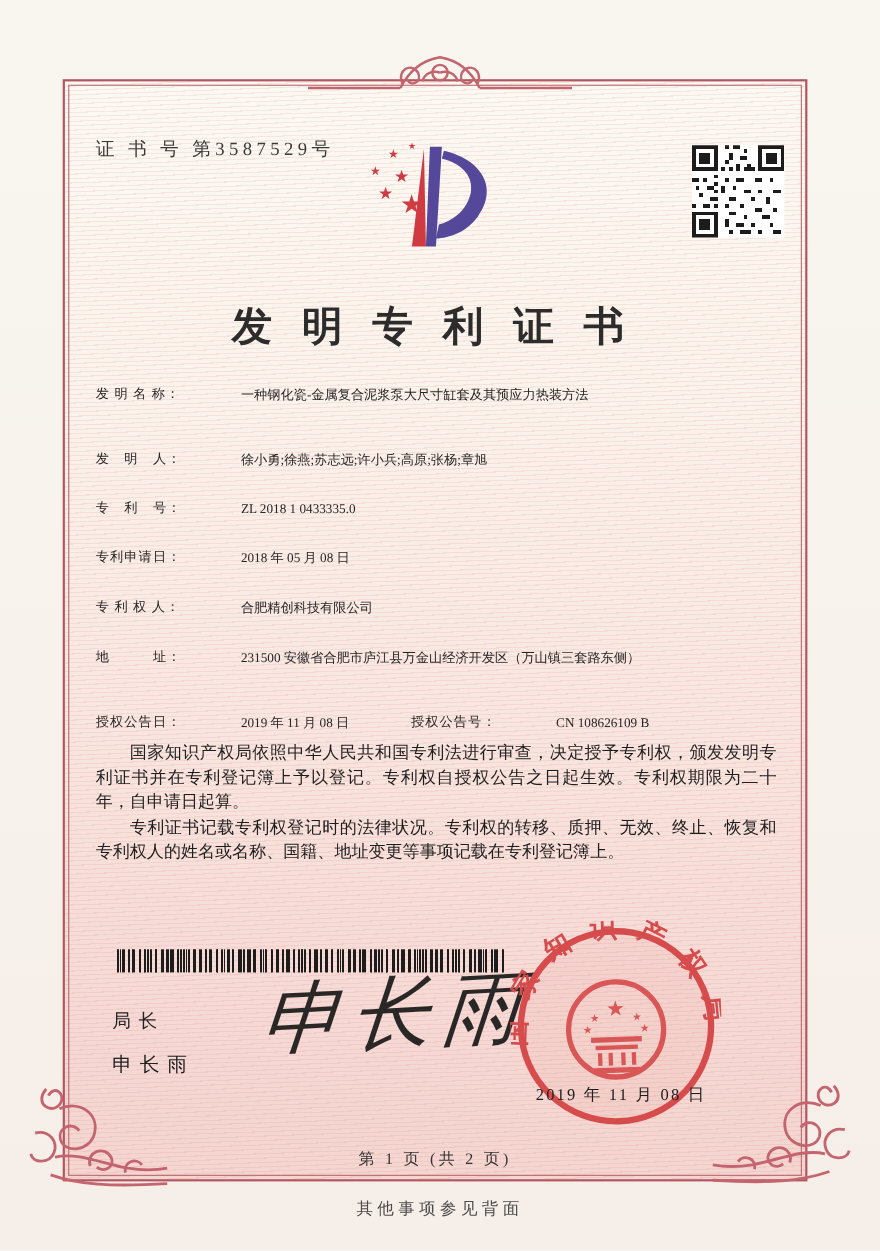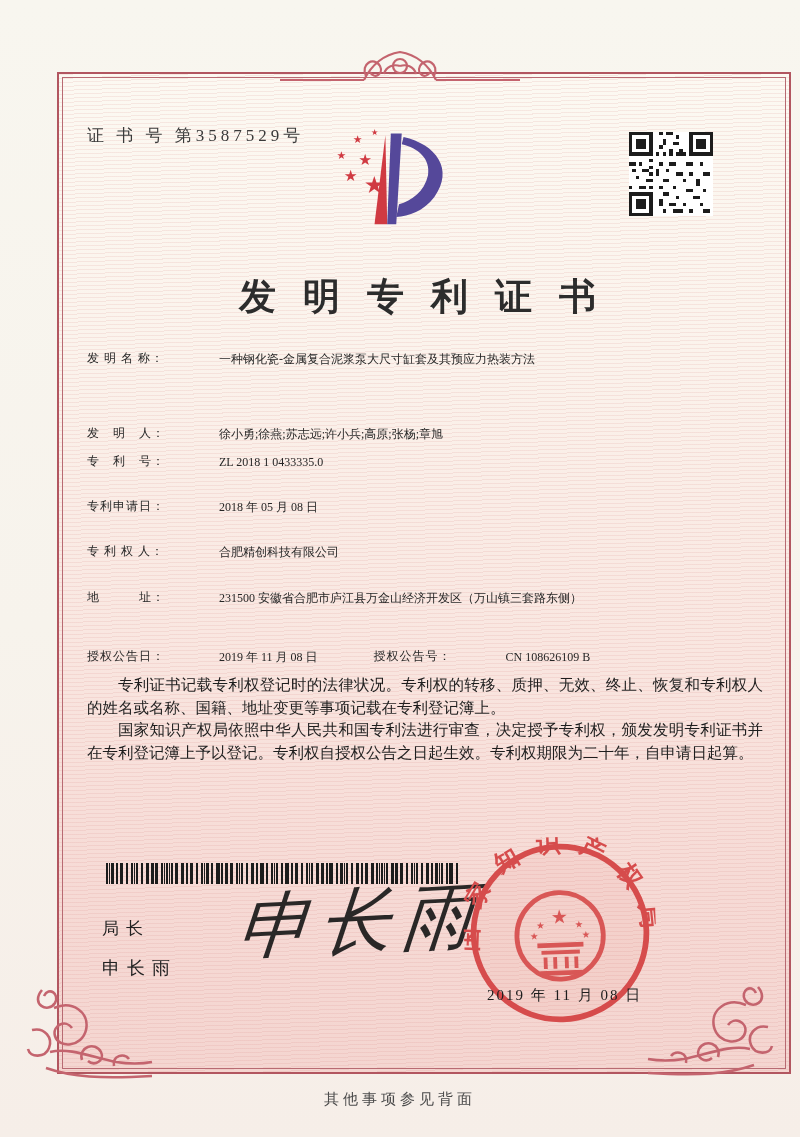--- a/index.html
+++ b/index.html
@@ -2,21 +2,21 @@
 <html><head>
 <meta charset="utf-8">
 <style>
   html,body{margin:0;padding:0;}
   body{
     width:800px;height:1137px;position:relative;overflow:hidden;
     font-family:"Liberation Serif","DejaVu Serif",serif;
     background:linear-gradient(180deg,#f8f6ef 0%,#f7f3ec 55%,#f6eee8 100%);
   }
   .frame{
-    position:absolute;left:57px;top:72px;width:734px;height:1002px;
+    position:absolute;left:57px;top:72px;width:677px;height:1002px;
     border:2px solid #b25660;box-sizing:border-box;
     background:
       repeating-linear-gradient(178deg, rgba(214,130,128,0.15) 0 1px, rgba(255,255,255,0) 1px 4px),
       linear-gradient(180deg,#fcf9f2 0%,#fbf3ec 28%,#f9e6e0 58%,#f6dad5 82%,#f4d5d0 100%);
   }
   .frame-inner{
     position:absolute;left:3px;top:3px;right:3px;bottom:3px;
     border:1px solid #b86a72;pointer-events:none;
   }
   .cert-no{
@@ -25,21 +25,21 @@
   .logo{position:absolute;left:272px;top:42px;width:136px;height:122px;}
   .qr{position:absolute;left:570px;top:58px;width:84px;height:84px;background:#fdfdfb;}
   .title{
     position:absolute;left:0;right:0;top:170px;text-align:center;
     font-size:37px;font-weight:700;color:#2c2c2c;letter-spacing:27px;text-indent:14px;margin-top:28px;
   }
   .row{position:absolute;left:28px;right:18px;display:flex;align-items:flex-start;
     font-size:12px;color:#262626;line-height:24px;}
   .row .label{flex:0 0 132px;letter-spacing:1px;}
   .row .value{max-width:486px;line-height:27px;}
-  .r0{top:272px}.r1{top:347px}.r2{top:375px}.r3{top:420px}.r4{top:465px}.r5{top:511px}
+  .r0{top:272px}.r1{top:331px}.r2{top:375px}.r3{top:420px}.r4{top:465px}.r5{top:511px}
   .r6{top:570px}
   .r6 .label2{margin-left:56px;}
   .bodytext{
     position:absolute;left:28px;right:26px;top:600px;
     font-size:15.5px;color:#1e1e1e;line-height:22.5px;text-align:justify;
   }
   .bodytext p{margin:0;text-indent:2em;}
   .barcode{
     position:absolute;left:47px;top:789px;width:354px;height:21px;
     background-image:
@@ -150,22 +150,22 @@
     <span class="value">231500 安徽省合肥市庐江县万金山经济开发区（万山镇三套路东侧）</span>
   </div>
   <div class="row r6">
     <span class="label">授权公告日：</span>
     <span class="value">2019 年 11 月 08 日</span>
     <span class="label label2">授权公告号：</span>
     <span class="value">CN 108626109 B</span>
   </div>
 
   <div class="bodytext">
+    <p>国家知识产权局依照中华人民共和国专利法进行审查，决定授予专利权，颁发发明专利证书并在专利登记簿上予以登记。专利权自授权公告之日起生效。专利权期限为二十年，自申请日起算。</p>
     <p>专利证书记载专利权登记时的法律状况。专利权的转移、质押、无效、终止、恢复和专利权人的姓名或名称、国籍、地址变更等事项记载在专利登记簿上。</p>
-    <p>国家知识产权局依照中华人民共和国专利法进行审查，决定授予专利权，颁发发明专利证书并在专利登记簿上予以登记。专利权自授权公告之日起生效。专利权期限为二十年，自申请日起算。</p>
   </div>
 
   <div class="barcode"></div>
 
   <div class="sig-title">局长</div>
   <div class="sig-name">申长雨</div>
   <div class="autograph">申长雨</div>
 
   <div class="seal">
     <svg viewBox="0 0 200 200" width="192" height="192">
@@ -186,20 +186,21 @@
         <rect x="82" y="125" width="4" height="12"></rect>
         <rect x="92" y="125" width="4" height="12"></rect>
         <rect x="104" y="125" width="4" height="12"></rect>
         <rect x="114" y="125" width="4" height="12"></rect>
         <rect x="78" y="139" width="44" height="5"></rect>
       </g>
     </svg>
   </div>
   <div class="seal-date">2019 年 11 月 08 日</div>
 
+  <div class="page-num">第 1 页 (共 2 页)</div>
 </div>
 
 <div class="back-note">其他事项参见背面</div>
 
 <svg class="orn orn-top" viewBox="0 0 248 46">
   <g stroke="#c4646e" fill="none" stroke-width="2.2">
     <path d="M4,38 H88"></path>
       <path d="M160,38 H244"></path>
     <path d="M88,38 C98,18 112,12 124,10 C136,12 150,18 160,38"></path>
     <circle cx="124" cy="24" r="7"></circle>

